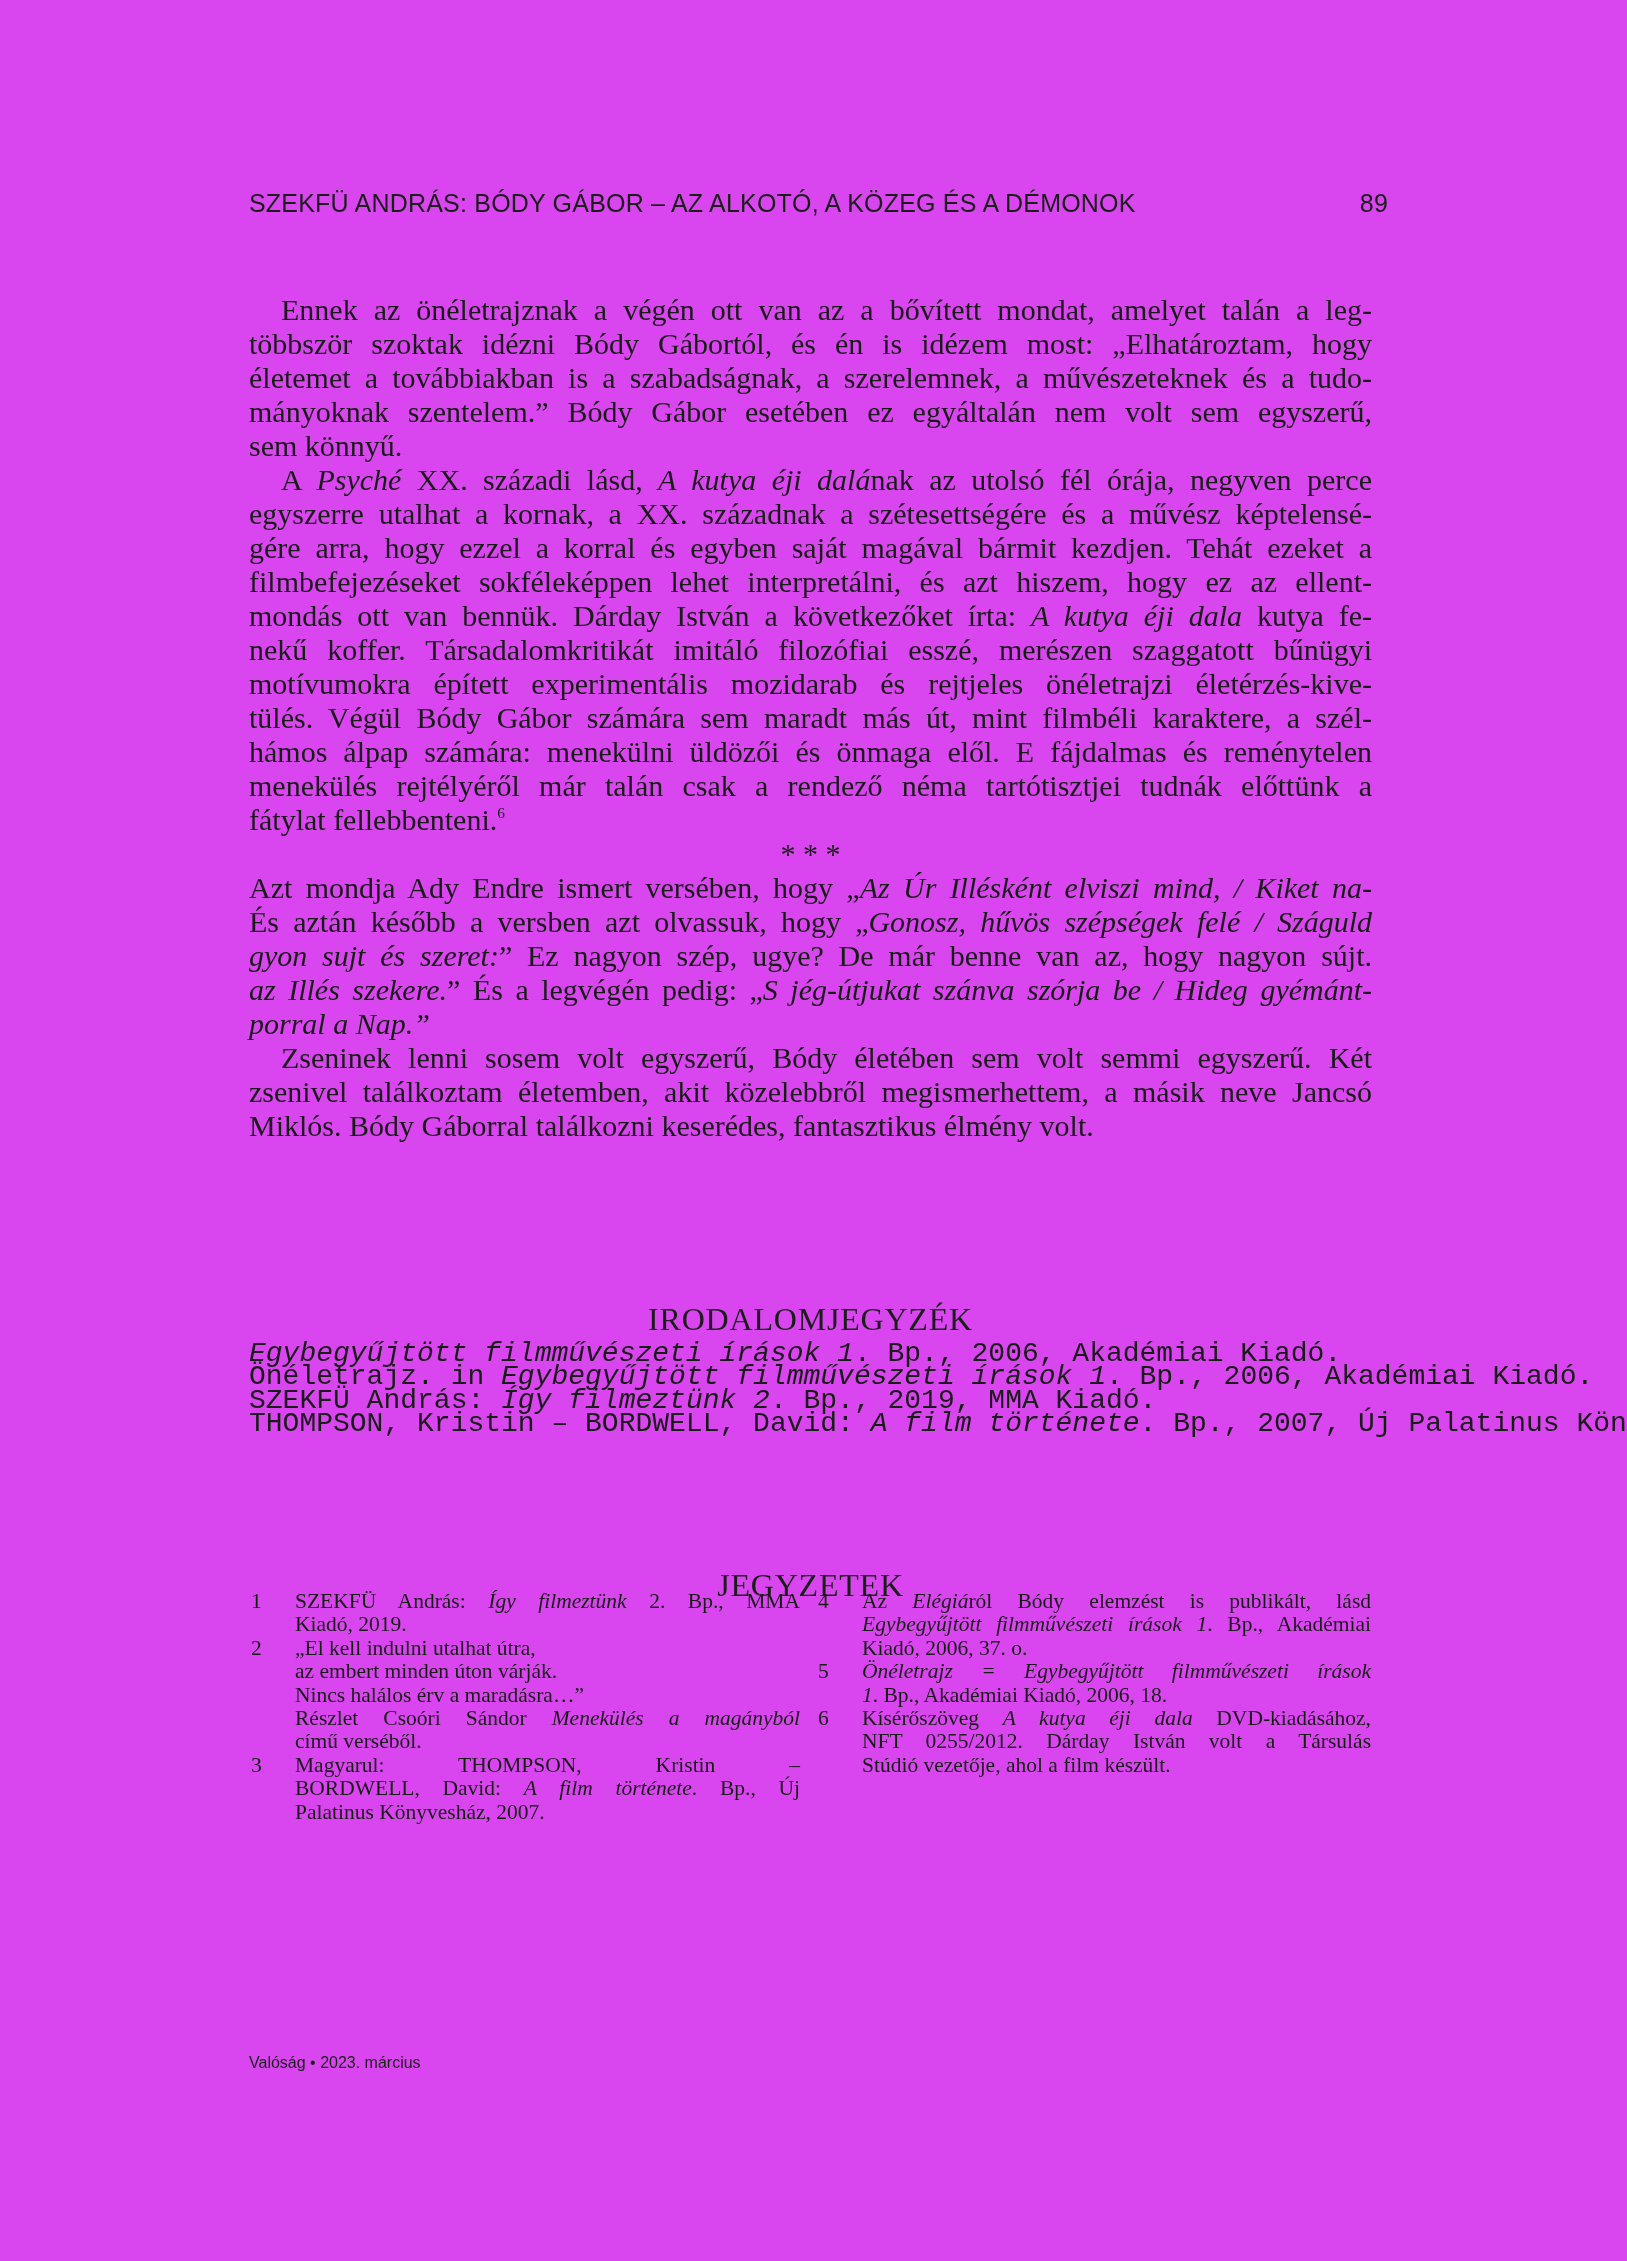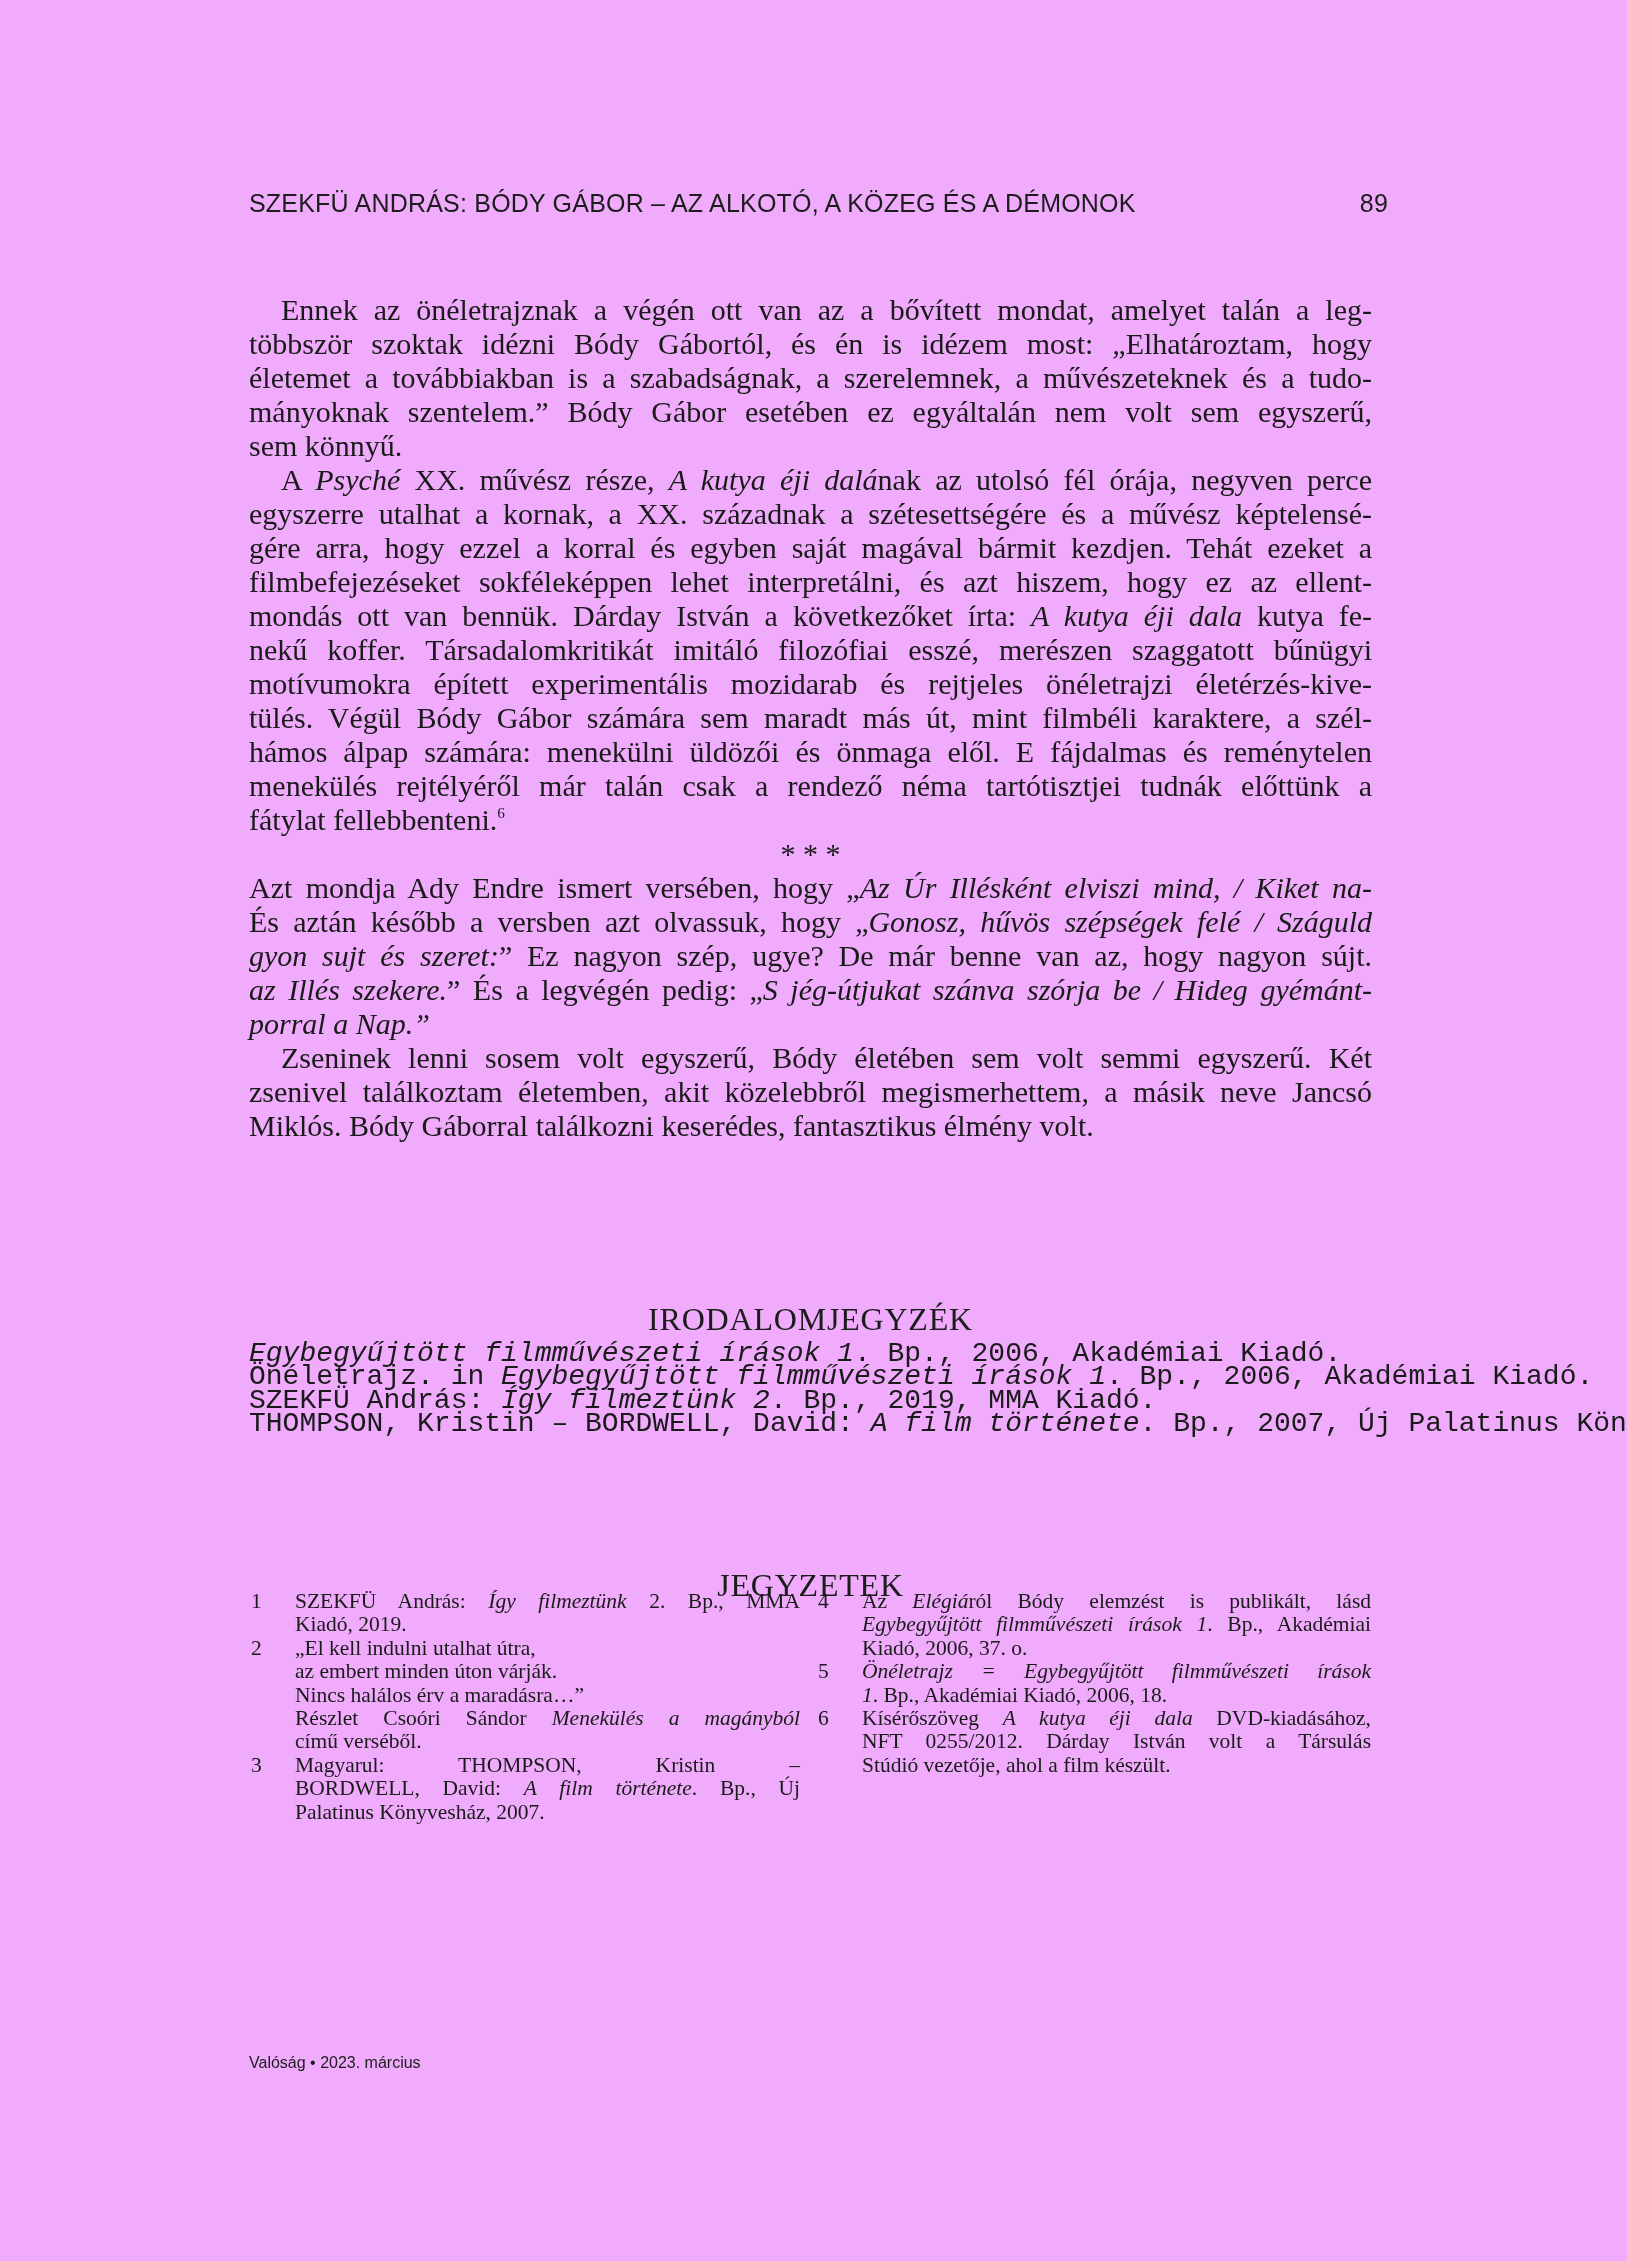--- a/index.html
+++ b/index.html
@@ -1,17 +1,17 @@
 <!DOCTYPE html>
 <html style="font-size:12.3px"><head>
 <meta charset="utf-8">
 <style>
   html, body { margin: 0; padding: 0; background: #ffffff; }
   body { width: 1628px; height: 2261px; position: relative; overflow: hidden; color: #1a1a1a; }
-  .page { position: absolute; left: 0; top: 0; width: 1628px; height: 2261px; background: #f0abfc; }
+  .page { position: absolute; left: 0; top: 0; width: 1628px; height: 2261px; background: #d946ef; }
   .running-head { position: absolute; left: 249px; top: 189px; width: 1139px; height: 31px;
     font-family: "Liberation Sans", sans-serif; font-size: 25px; letter-spacing: 0.2px; color: #1c1c1c; }
   .running-head .title { position: absolute; left: 0; top: 0; white-space: nowrap; }
   .running-head .pagenum { position: absolute; right: 0; top: 0; }
   .body-text { position: absolute; left: 249px; top: 293px; width: 1123px;
     font-family: "Liberation Serif", serif; font-size: 30px; line-height: 34px; color: #1a1a1a; }
   .line { display: block; white-space: nowrap; height: 34px; overflow: visible; }
   .line.j { text-align: justify; text-align-last: justify; white-space: normal; }
   .line.indent { padding-left: 32px; }
   .line.center { text-align: center; }
@@ -42,21 +42,21 @@
     <span class="title">SZEKFÜ ANDRÁS: BÓDY GÁBOR – AZ ALKOTÓ, A KÖZEG ÉS A DÉMONOK</span>
     <span class="pagenum">89</span>
   </div>
 
   <div class="body-text" id="body-text">
       <div class="line indent j"><span>Ennek az önéletrajznak a végén ott van az a bővített mondat, amelyet talán a leg-</span></div>
       <div class="line j"><span>többször szoktak idézni Bódy Gábortól, és én is idézem most: „Elhatároztam, hogy</span></div>
       <div class="line j"><span>életemet a továbbiakban is a szabadságnak, a szerelemnek, a művészeteknek és a tudo-</span></div>
       <div class="line j"><span>mányoknak szentelem.”  Bódy Gábor esetében ez egyáltalán nem volt sem egyszerű,</span></div>
       <div class="line "><span>sem könnyű.</span></div>
-      <div class="line indent j"><span>A </span><span class="seg-i">Psyché</span><span> XX. művész része, </span><span class="seg-i">A kutya éji dalá</span><span>nak az utolsó fél órája, negyven perce</span></div>
+      <div class="line indent j"><span>A </span><span class="seg-i">Psyché</span><span> XX. századi lásd, </span><span class="seg-i">A kutya éji dalá</span><span>nak az utolsó fél órája, negyven perce</span></div>
       <div class="line j"><span>egyszerre utalhat a kornak, a XX. századnak a szétesettségére és a művész képtelensé-</span></div>
       <div class="line j"><span>gére arra, hogy ezzel a korral és egyben saját magával bármit kezdjen. Tehát ezeket a</span></div>
       <div class="line j"><span>filmbefejezéseket sokféleképpen lehet interpretálni, és azt hiszem, hogy ez az ellent-</span></div>
       <div class="line j"><span>mondás ott van bennük. Dárday István a következőket írta: </span><span class="seg-i">A kutya éji dala</span><span> kutya fe-</span></div>
       <div class="line j"><span>nekű koffer. Társadalomkritikát imitáló filozófiai esszé, merészen szaggatott bűnügyi</span></div>
       <div class="line j"><span>motívumokra épített experimentális mozidarab és rejtjeles önéletrajzi életérzés-kive-</span></div>
       <div class="line j"><span>tülés. Végül Bódy Gábor számára sem maradt más út, mint filmbéli karaktere, a szél-</span></div>
       <div class="line j"><span>hámos álpap számára: menekülni üldözői és önmaga elől. E fájdalmas és reménytelen</span></div>
       <div class="line j"><span>menekülés rejtélyéről már talán csak a rendező néma tartótisztjei tudnák előttünk a</span></div>
       <div class="line "><span>fátylat fellebbenteni.</span><sup class="fn">6</sup></div>

